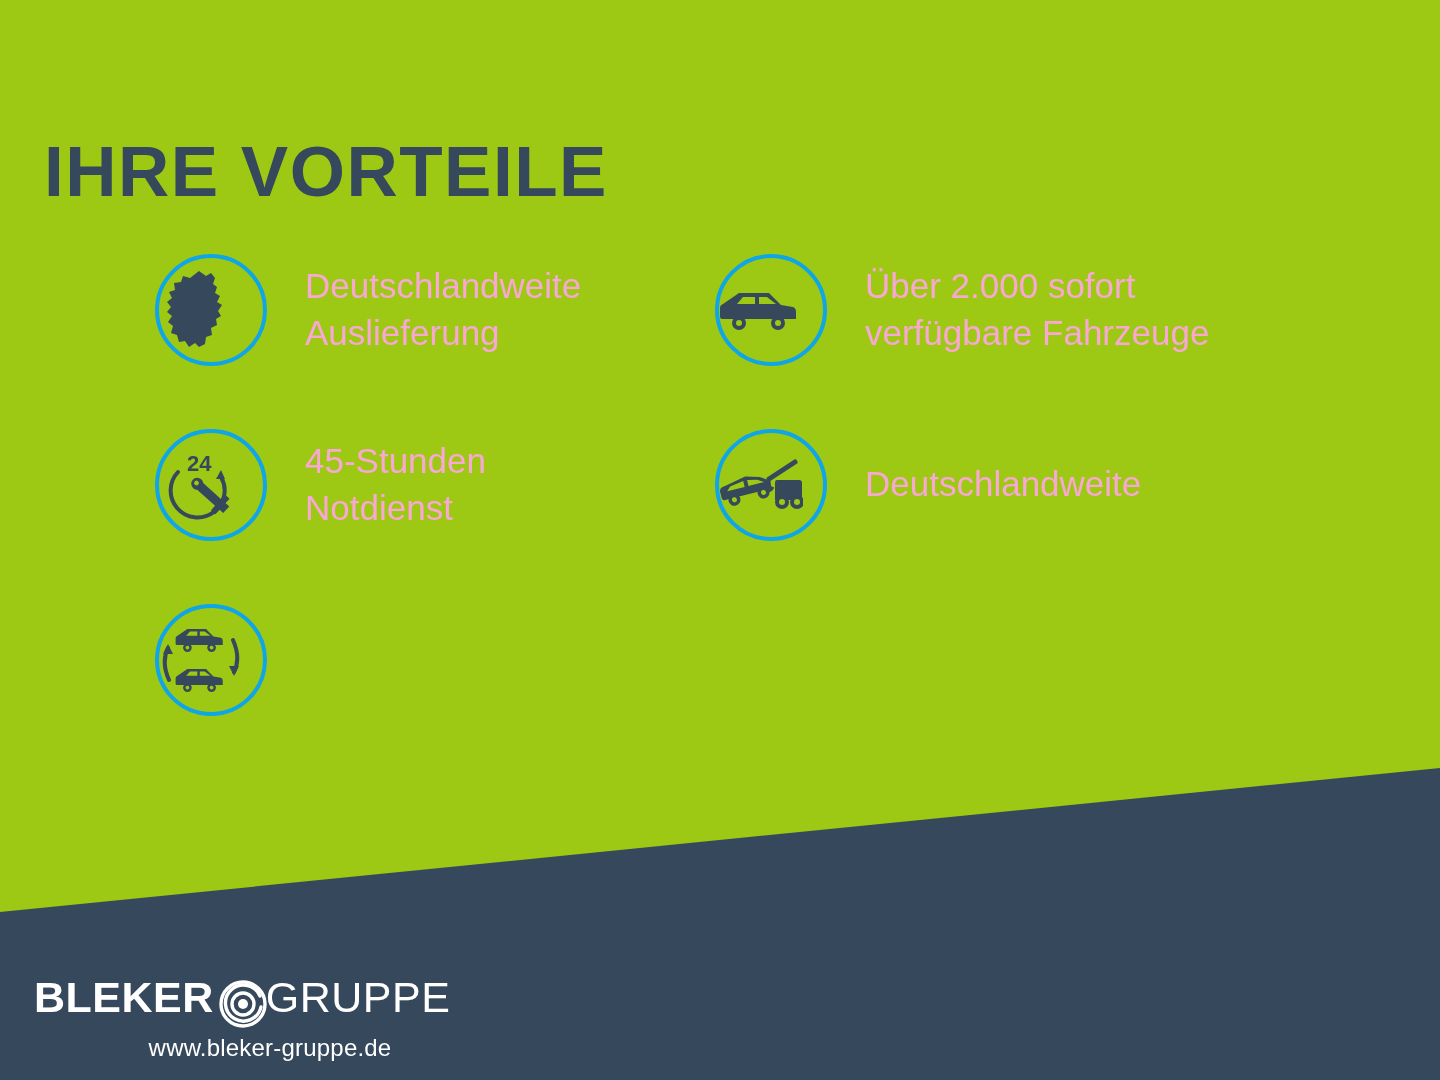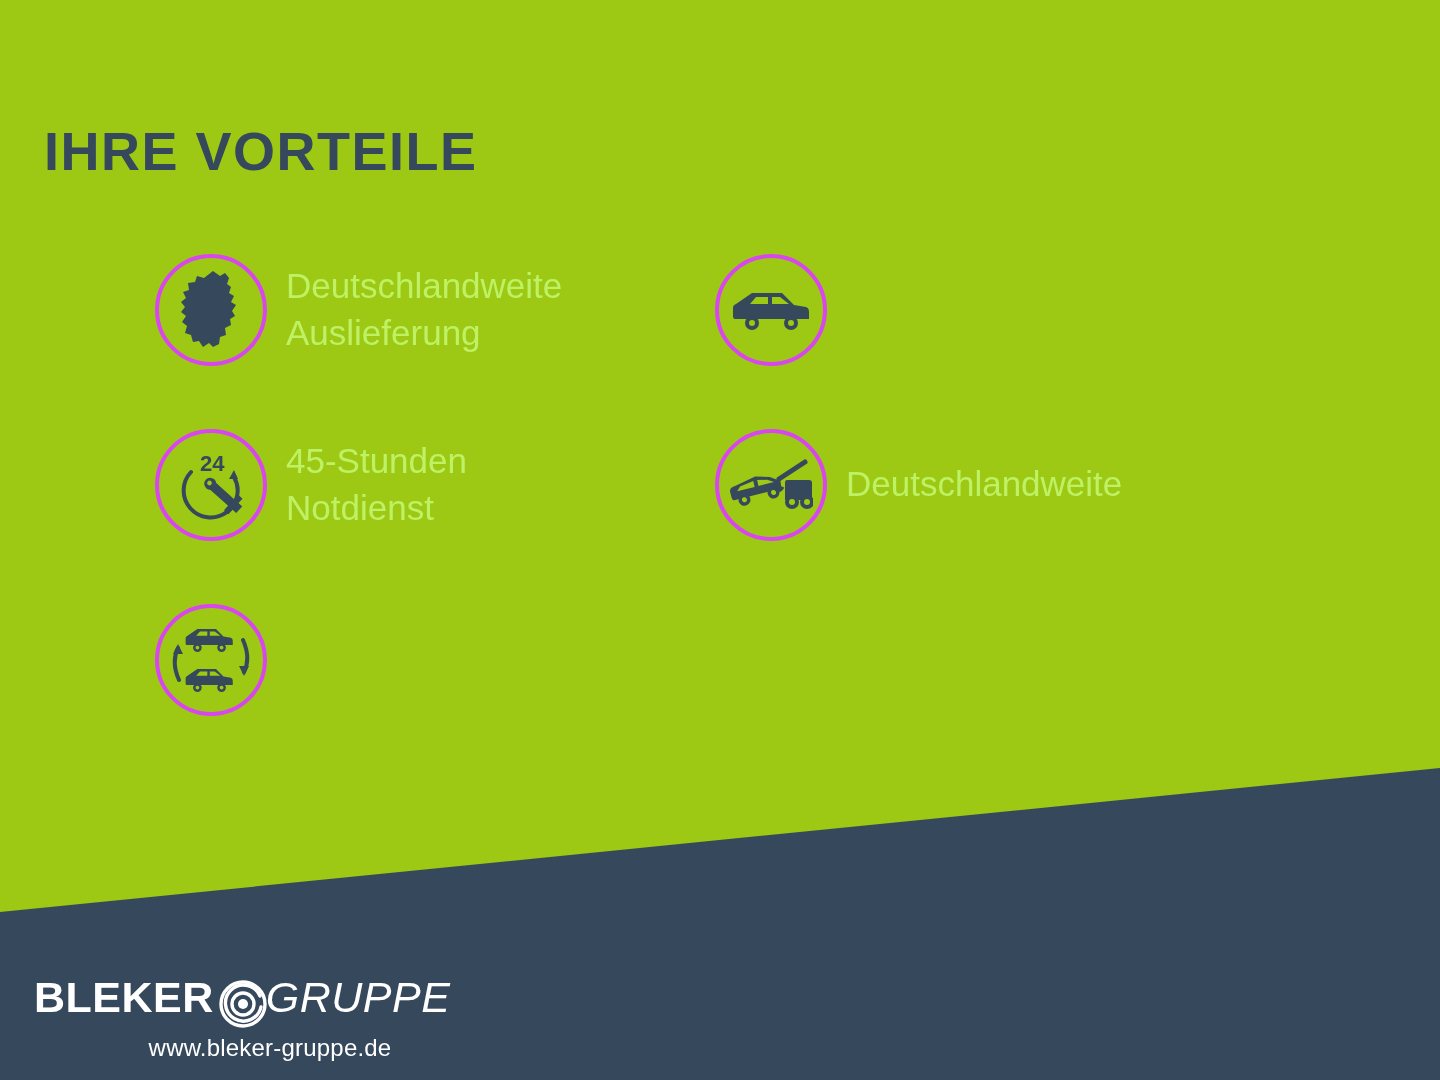--- a/index.html
+++ b/index.html
@@ -30,21 +30,21 @@
     height: 1080px;
     background: #9dc814;
     -webkit-clip-path: polygon(0 0, 1440px 0, 1440px 768px, 0 912px);
     clip-path: polygon(0 0, 1440px 0, 1440px 768px, 0 912px);
   }
 
   #page-title {
     position: absolute;
     left: 44px;
     top: 88px;
-    font-size: 54px;
+    font-size: 71px;
     font-weight: 700;
     letter-spacing: 1.5px;
     color: #36485c;
     line-height: 1;
     white-space: nowrap;
     text-align: center;
   }
 
   
   #benefits {
@@ -59,33 +59,33 @@
     padding-left: 155px;
   }
   .benefit {
     display: flex;
     align-items: center;
   }
   .benefit .icon-circle {
     flex: 0 0 auto;
     width: 112px;
     height: 112px;
-    border: 4px solid #d946ef;
+    border: 4px solid #0ea5e9;
     border-radius: 50%;
     box-sizing: border-box;
     display: flex;
     align-items: center;
-    justify-content: center;
+    justify-content: flex-start;
   }
   .benefit .icon-circle svg { display: block; }
   .benefit .label {
-    margin-left: 19px;
+    margin-left: 38px;
     font-size: 35px;
     line-height: 1.33;
-    color: #bef264;
+    color: #f9a8d4;
     font-weight: 400;
     white-space: pre-line;
   }
 
   
   #logo-block {
     position: absolute;
     left: 34px;
     bottom: 18px;
     width: 420px;
@@ -105,21 +105,20 @@
     margin: 0 2px 0 2px;
     display: block;
   }
   #logo-gruppe {
     font-size: 43px;
     font-weight: 400;
     letter-spacing: 0.5px;
     color: #ffffff;
     line-height: 1;
     margin-left: -6px;
-    font-style: italic;
   }
   #logo-url {
     margin-top: 6px;
     text-align: center;
     font-size: 24px;
     font-weight: 400;
     color: #ffffff;
     letter-spacing: 0.2px;
     padding-left: 52px;
   }
@@ -154,20 +153,22 @@
           <path fill="#36485c" d="M20 8 L50 8 L62 20 L74 22 Q77 23 77 27 L77 34 L3 34
             Q1 34 1 31 L1 23 Q1 20 4 19 Z"></path>
           <path fill="#9dc814" d="M24 12 L36 12 L36 19 L18 19 Z"></path>
           <path fill="#9dc814" d="M40 12 L48 12 L57 19 L40 19 Z"></path>
           <circle cx="20" cy="38" r="7" fill="#36485c"></circle>
           <circle cx="20" cy="38" r="3" fill="#9dc814"></circle>
           <circle cx="59" cy="38" r="7" fill="#36485c"></circle>
           <circle cx="59" cy="38" r="3" fill="#9dc814"></circle>
         </svg>
       </span>
+      <span class="label">Über 2.000 sofort
+verfügbare Fahrzeuge</span>
     </div>
 
     <div class="benefit">
       <span class="icon-circle">
         <svg width="78" height="78" viewBox="0 0 78 78" aria-hidden="true">
 
           <path d="M19 26 A27 27 0 1 0 62 31" fill="none" stroke="#36485c" stroke-width="4" stroke-linecap="round"></path>
           <path fill="#36485c" d="M62 24 L66 33 L57 33 Z"></path>
 
           <text x="28" y="25" font-family="'Liberation Sans', sans-serif" font-size="22" font-weight="700" fill="#36485c">24</text>

